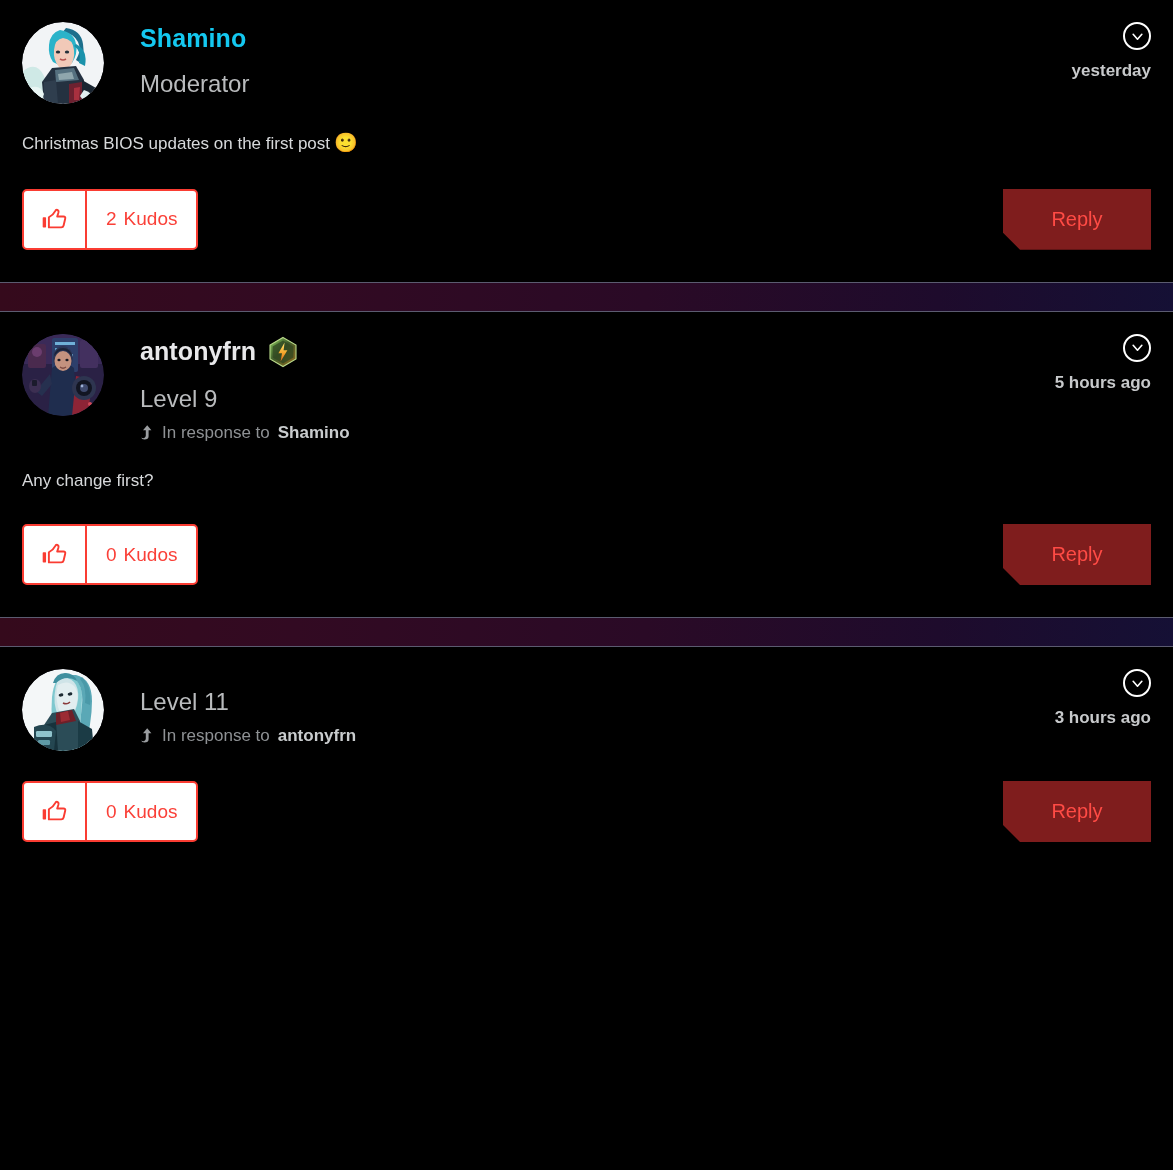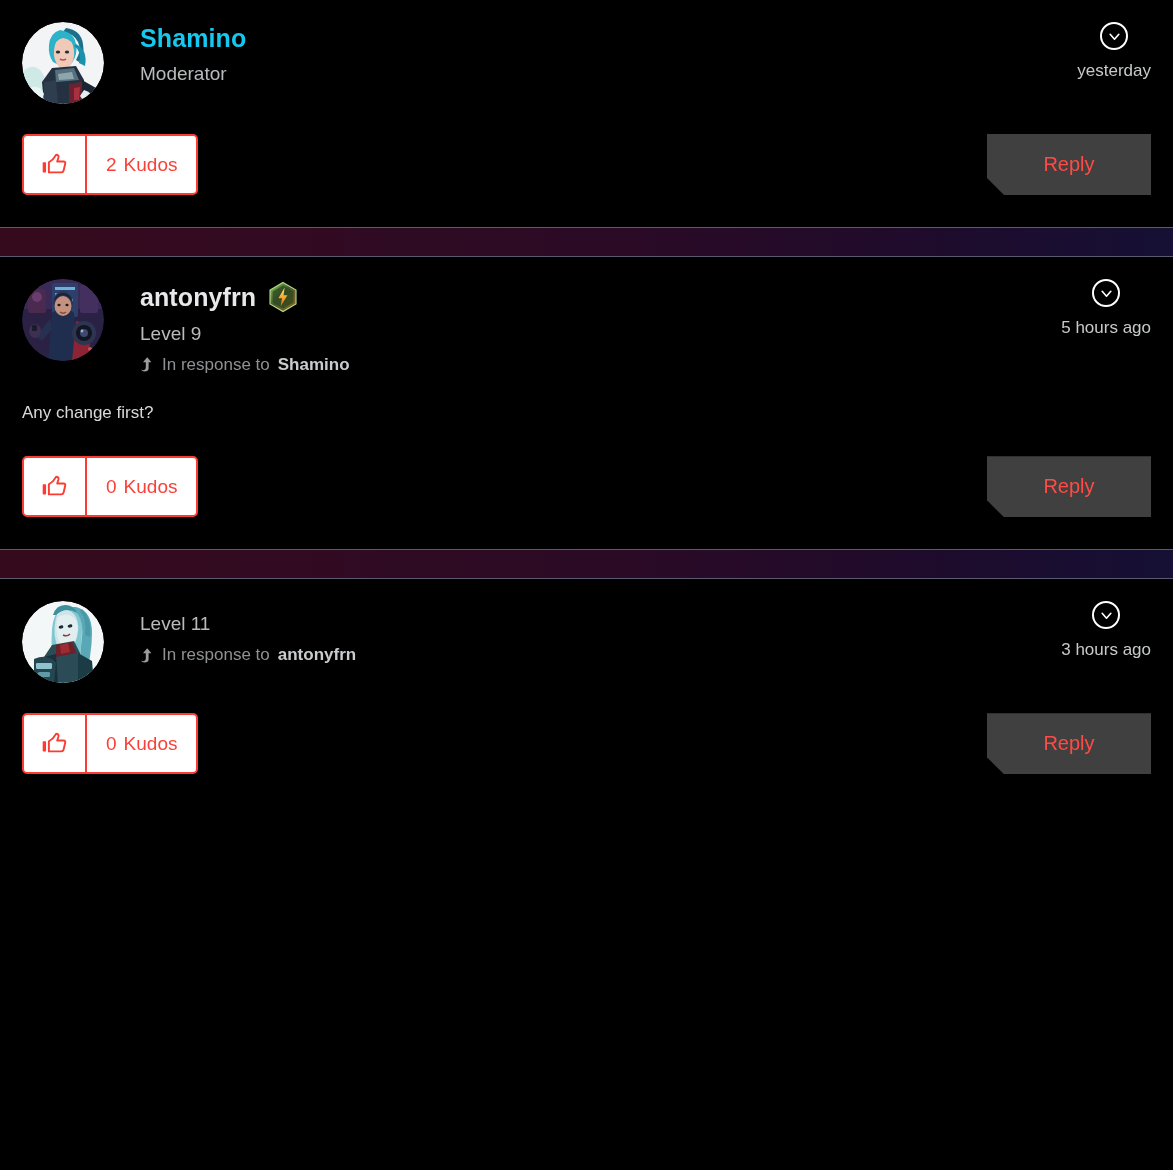--- a/index.html
+++ b/index.html
@@ -53,23 +53,23 @@
     font-weight: bold;
     letter-spacing: 0.1px;
     line-height: 1.15;
   }
   .username.cyan { color: #14c8f0; }
   .username.white { color: #e8e8ea; }
 
   .badge { width: 32px; height: 32px; display: block; }
 
   .rank {
-    font-size: 19px;
+    font-size: 24px;
     color: #b9bbbd;
-    margin-top: 10px;
+    margin-top: 17px;
     line-height: 1.2;
     font-weight: 400;
   }
 
   .inresponse {
     margin-top: 9px;
     display: flex;
     align-items: center;
     gap: 8px;
     font-size: 17px;
@@ -78,21 +78,22 @@
   .inresponse .reply-arrow { width: 14px; height: 17px; display: block; flex: 0 0 14px; }
   .inresponse b { color: #c9ccce; font-weight: bold; }
 
   
   .meta {
     position: absolute;
     right: 0;
     top: 22px;
     display: flex;
     flex-direction: column;
-    align-items: center;
+    align-items: flex-end;
+    font-weight: bold;
   }
   .chev-btn {
     width: 28px; height: 28px;
     border-radius: 50%;
     border: 2px solid #ffffff;
     display: flex; align-items: center; justify-content: center;
     cursor: pointer;
     background: transparent;
   }
   .chev-btn svg { width: 13px; height: 13px; display: block; }
@@ -144,24 +145,24 @@
     display: flex;
     align-items: center;
     padding: 0 19px;
     color: #fa4038;
     font-size: 19px;
     white-space: nowrap;
   }
   .kudos-count .num { margin-right: 7px; }
 
   .reply-btn {
-    background: #404040;
+    background: #7f1d1d;
     color: #ff4b45;
     font-size: 20px;
-    width: 164px;
+    width: 148px;
     height: 61px;
     display: flex;
     align-items: center;
     justify-content: center;
     cursor: pointer;
     border: none;
     font-family: "Liberation Sans", sans-serif;
     clip-path: polygon(0 0, 100% 0, 100% 100%, 17px 100%, 0 calc(100% - 17px));
   }
 
@@ -222,20 +223,23 @@
       <div class="meta">
         <div class="chev-btn">
           <svg viewBox="0 0 24 24" xmlns="http://www.w3.org/2000/svg">
             <path d="M4 8 L12 17 L20 8" stroke="#ffffff" stroke-width="3" fill="none" stroke-linecap="round" stroke-linejoin="round"></path>
           </svg>
         </div>
         <div class="timestamp">yesterday</div>
       </div>
     </div>
 
+    <div class="post-body">
+      <span>Christmas BIOS updates on the first post </span><span class="emoji">🙂</span>
+    </div>
 
     <div class="post-footer">
       <div class="kudos">
         <div class="kudos-thumb">
           <svg viewBox="0 0 24 24" xmlns="http://www.w3.org/2000/svg">
             <rect x="1.5" y="10" width="3" height="9" rx="0.6" fill="#fa3c32"></rect>
             <path d="M7 19 L7 10 Q11 8 12.6 4.6 Q13.2 3 14.6 3.4 Q16 4 15.4 6.2 L14.4 9.4 L20 9.4 Q22 9.4 21.5 11.4 L20.1 17.4 Q19.7 19 18 19 Z" fill="none" stroke="#fa3c32" stroke-width="1.7" stroke-linejoin="round"></path>
           </svg>
         </div>
         <div class="kudos-count">

